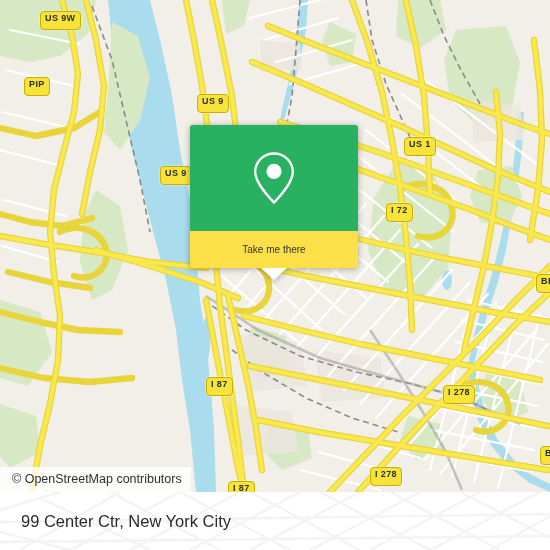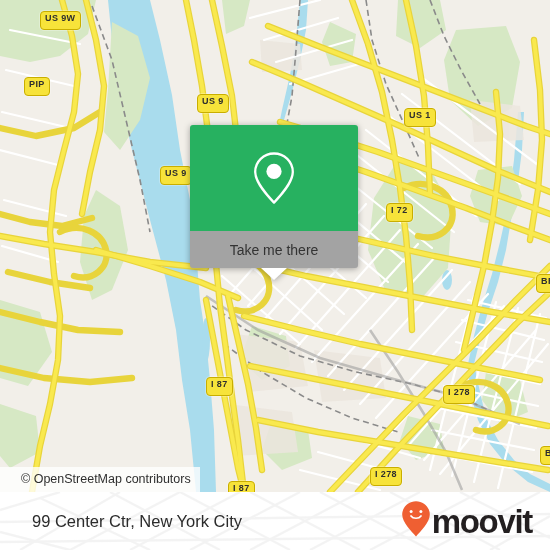--- a/index.html
+++ b/index.html
@@ -58,50 +58,50 @@
   
   #attribution {
     position: absolute;
     left: 0;
     bottom: 0;
     background: rgba(255,255,255,0.78);
     color: #2f2f2f;
     font-family: "Liberation Sans", sans-serif;
     font-size: 12.5px;
     line-height: 14px;
-    padding: 5px 9px 6px 21px;
+    padding: 5px 9px 6px 12px;
     white-space: nowrap;
   }
 
   
   #popup {
     position: absolute;
     left: 190px;
     top: 125px;
     width: 168px;
     filter: drop-shadow(0 1px 3px rgba(0,0,0,0.33));
   }
   #popup-green {
     background: #27b160;
     height: 106px;
     border-radius: 3px 3px 0 0;
     display: flex;
     align-items: center;
     justify-content: center;
   }
   #popup-cta {
-    background: #a3a3a3;
+    background: #fde047;
     height: 37px;
     border-radius: 0 0 3px 3px;
     display: flex;
     align-items: center;
     justify-content: center;
     color: #333333;
     font-family: "Liberation Sans", sans-serif;
-    font-size: 14px;
+    font-size: 10px;
   }
   #popup-tail {
     position: absolute;
     left: 50%;
     transform: translateX(-50%);
     top: 143px;
     width: 0; height: 0;
     border-left: 13px solid transparent;
     border-right: 13px solid transparent;
     border-top: 12px solid #ffffff;
@@ -122,21 +122,21 @@
   }
   #footer-watermark {
     position: absolute;
     left: 0; top: 0;
     width: 550px; height: 58px;
     opacity: 0.5;
     pointer-events: none;
   }
   #footer-address {
     position: relative;
-    margin-left: 32px;
+    margin-left: 21px;
     color: #2b2b2b;
     font-family: "Liberation Sans", sans-serif;
     font-size: 16.5px;
     white-space: nowrap;
   }
   #brand {
     position: relative;
     margin-right: 18px;
     display: flex;
     align-items: center;
@@ -328,21 +328,21 @@
         <path d="M268,26 L318,46 L370,66 L422,86 L474,106 L526,126 L550,134"></path>
         <path d="M496,92 L500,134 L498,178 L492,222 L484,266 L474,308 L464,350"></path>
         <path d="M534,40 L540,90 L542,140 L538,190 L530,240"></path>
       </g>
     </svg>
 
     <div class="shield" style="left:40px;  top:11px;">US 9W</div>
     <div class="shield" style="left:24px;  top:77px;">PIP</div>
     <div class="shield" style="left:197px; top:94px;">US 9</div>
     <div class="shield" style="left:160px; top:166px;">US 9</div>
-    <div class="shield" style="left:404px; top:108px;text-align:right;">US 1</div>
+    <div class="shield" style="left:404px; top:137px;text-align:right;">US 1</div>
     <div class="shield" style="left:386px; top:203px;">I 72</div>
     <div class="shield" style="left:536px; top:274px;">BR</div>
     <div class="shield" style="left:206px; top:377px;">I 87</div>
     <div class="shield" style="left:443px; top:385px;">I 278</div>
     <div class="shield" style="left:370px; top:467px;">I 278</div>
     <div class="shield" style="left:228px; top:481px;">I 87</div>
     <div class="shield" style="left:540px; top:446px;">BR</div>
 
     <div class="street-label" style="left:194px; top:254px; transform: rotate(-72deg); transform-origin: left top;">Henry Hudson Pkwy</div>
 
@@ -370,27 +370,15 @@
                  M190,58 L300,0 M250,58 L360,0 M310,58 L420,0 M370,58 L480,0
                  M430,58 L540,0 M490,58 L550,24"></path>
         <path d="M0,40 L70,58 M40,6 L150,58 M110,0 L220,58 M180,0 L290,58
                  M250,0 L360,58 M320,0 L430,58 M390,0 L500,58 M460,0 L550,46"></path>
         <path d="M0,30 L550,22 M0,50 L550,44"></path>
       </g>
     </svg>
 
     <div id="footer-address">99 Center Ctr, New York City</div>
 
-    <div id="brand">
-      <span>
-        <svg width="30" height="38" viewBox="0 0 30 38" xmlns="http://www.w3.org/2000/svg">
-          <path d="M15 1.2 C7.3 1.2 1.2 7.2 1.2 14.6 C1.2 22.4 10.4 31.2 15 36.6
-                   C19.6 31.2 28.8 22.4 28.8 14.6 C28.8 7.2 22.7 1.2 15 1.2 Z" fill="#ef5f32"></path>
-          <circle cx="10.1" cy="11.4" r="1.5" fill="#ffffff"></circle>
-          <circle cx="19.9" cy="11.4" r="1.5" fill="#ffffff"></circle>
-          <path d="M10.0 16.0 C12.0 19.0 18.0 19.0 20.0 16.0" fill="none" stroke="#ffffff" stroke-width="1.7" stroke-linecap="round"></path>
-        </svg>
-      </span>
-      <span id="brand-word">moovit</span>
-    </div>
   </div>
 
 </div>
 
 </body></html>

